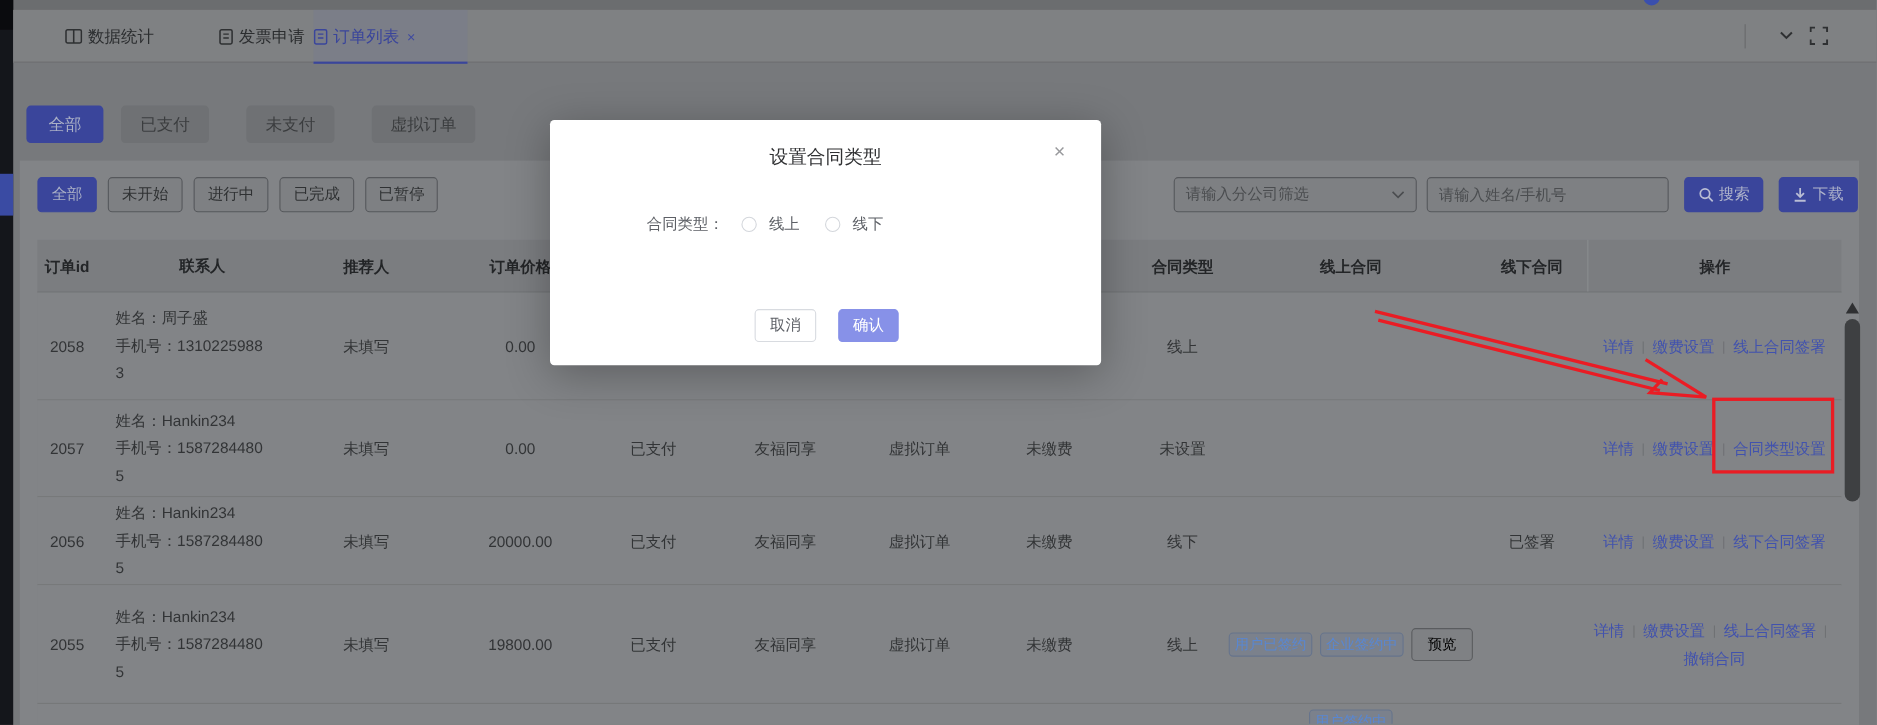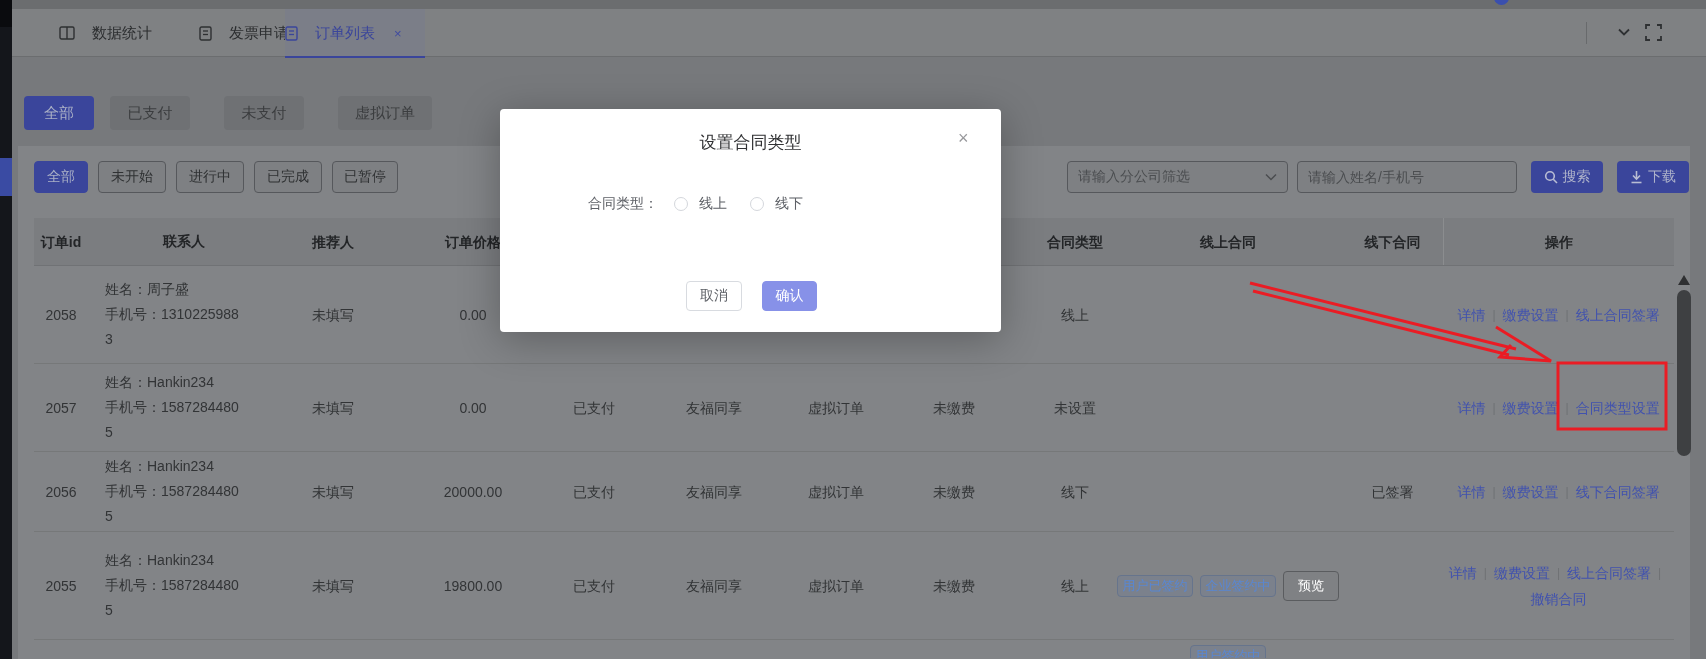--- a/index.html
+++ b/index.html
@@ -13,21 +13,21 @@
 
   
   .top-band { left:0; top:0; width:1706px; height:9px; background:#6b6d6f; }
   .blue-dot { left:1494px; top:-10px; width:15px; height:15px; border-radius:50%; background:#3a4fae; }
   .side-strip { left:0; top:0; width:12px; height:659px; background:#14161b; }
   .side-strip .strip-top { position:absolute; left:0; top:0; width:12px; height:27px; background:#0a0b0e; }
   .side-strip .strip-active { position:absolute; left:0; top:158px; width:12px; height:38px; background:#3a4ba3; }
 
   
   .tabbar { left:12px; top:9px; width:1694px; height:48px; background:#7f8183; border-bottom:1px solid #6b6d6f; }
-  .tab { position:absolute; top:0; height:48px; display:flex; align-items:center; gap:17px; font-size:15px; color:#2b2d2f; cursor:default; }
+  .tab { position:absolute; top:0; height:48px; display:flex; align-items:center; gap:5px; font-size:15px; color:#2b2d2f; cursor:default; }
   .tab svg { display:block; }
   .tab-1 { left:47px; }
   .tab-2 { left:187px; }
   .tab-active { left:273px; width:140px; justify-content:flex-start; background:#7b7e88; color:#3a459b; }
   .tab-active::after { content:""; position:absolute; left:0; bottom:-1px; width:100%; height:2px; background:#3a459b; }
   .tab-close { font-size:13px; color:#3f4aa0; margin-left:2px; cursor:pointer; }
   .win-divider { left:1586px; top:13px; width:1px; height:22px; background:#686a6c; }
   .win-ic { position:absolute; top:15px; cursor:pointer; }
   .win-chevron { left:1604px; }
   .win-full { left:1633px; }
@@ -71,21 +71,21 @@
   .hdr-id-inner { width:42px; word-break:break-all; line-height:20px; }
   .thead .c-ops { border-left:1px solid #8b8d8f; align-self:stretch; }
   .trow { display:flex; align-items:center; border-bottom:1px solid #767879; background:#828487; }
   .h0{height:98px}.h1{height:88px}.h2{height:80px}.h3{height:108px}
   .c-contact { flex-direction:column; align-items:flex-start; justify-content:flex-end; padding-left:17px; text-align:left; line-height:25px; }
   .ops-wrap { flex-wrap:wrap; row-gap:4px; line-height:22px; }
   .oplink { color:#4152ae; cursor:pointer; white-space:nowrap; }
   .opsep { color:#6f7174; margin:0 7px; font-size:12px; }
   .tagstack { flex-direction:row; gap:7px; }
   .tag { width:76px; height:22px; border-radius:4px; background:#7b818c; border:1px solid #66748c; color:#5987d2; font-size:13px; display:flex; align-items:center; justify-content:center; cursor:pointer; }
-  .preview-btn { width:56px; height:30px; border-radius:4px; background:#7f8184; border:1px solid #5a5c5f; color:#ffffff; font-size:13px; display:flex; align-items:center; justify-content:center; cursor:pointer; }
+  .preview-btn { width:56px; height:30px; border-radius:4px; background:#7f8184; border:1px solid #5a5c5f; color:#000000; font-size:13px; display:flex; align-items:center; justify-content:center; cursor:pointer; }
   .trow-partial { display:flex; align-items:flex-start; height:18px; overflow:hidden; background:#828487; }
   .trow-partial .tag { margin-top:5px; }
 
   
   .sb-arrow { left:1678px; top:275px; width:0; height:0; border-left:6px solid transparent; border-right:6px solid transparent; border-bottom:10px solid #2f3032; }
   .sb-thumb { left:1677px; top:290px; width:14px; height:166px; border-radius:7px; background:#3e4042; cursor:pointer; }
 
   
   .modal { left:500px; top:109px; width:501px; height:223px; background:#ffffff; border-radius:4px; box-shadow:0 8px 40px rgba(0,0,0,.28); z-index:10; }
   .modal-title { position:absolute; top:22px; left:0; width:100%; text-align:center; font-size:17px; color:#303133; font-weight:500; }

